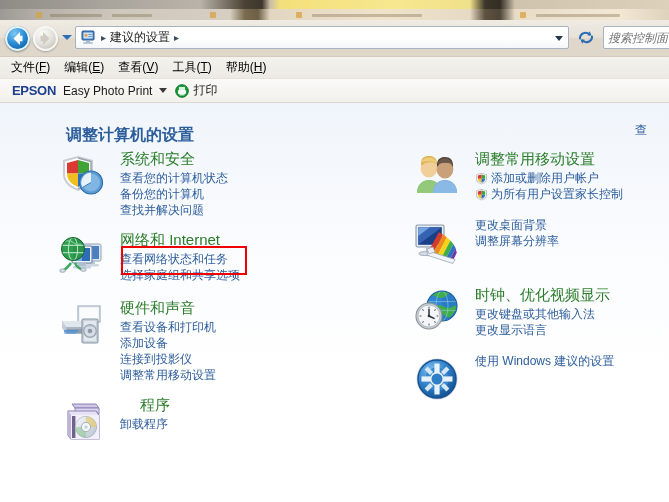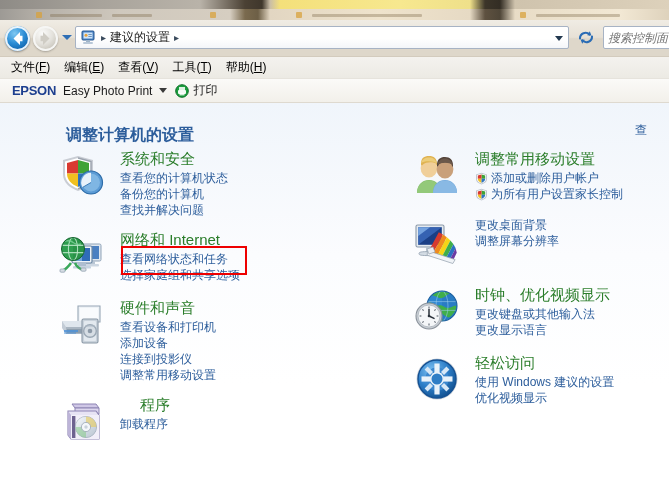--- a/index.html
+++ b/index.html
@@ -682,27 +682,23 @@
       <circle cx="24" cy="24" r="19" fill="none" stroke="#155193" stroke-width="1.4"></circle>
       <defs>
         <radialGradient id="eoa" cx="35%" cy="28%" r="78%">
           <stop offset="0%" stop-color="#7cc0f2"></stop>
           <stop offset="55%" stop-color="#2c7ec8"></stop>
           <stop offset="100%" stop-color="#12508f"></stop>
         </radialGradient>
       </defs>
     </svg></div>
           <div class="cat-body">
-            <div class="cat-title" style="color: rgb(42, 125, 42);">轻松访问</div>
             <div class="cat-links">
               <div class="cat-link" style="color: rgb(44, 93, 155);">
                 <span>使用 Windows 建议的设置</span>
-              </div>
-              <div class="cat-link" style="color: rgb(44, 93, 155);">
-                <span>优化视频显示</span>
               </div>
             </div>
           </div>
         </div>
       </div>
 
     <div id="highlight-rect" style="border-color: rgb(238, 0, 0);"></div>
   </div>
 </div>
 

